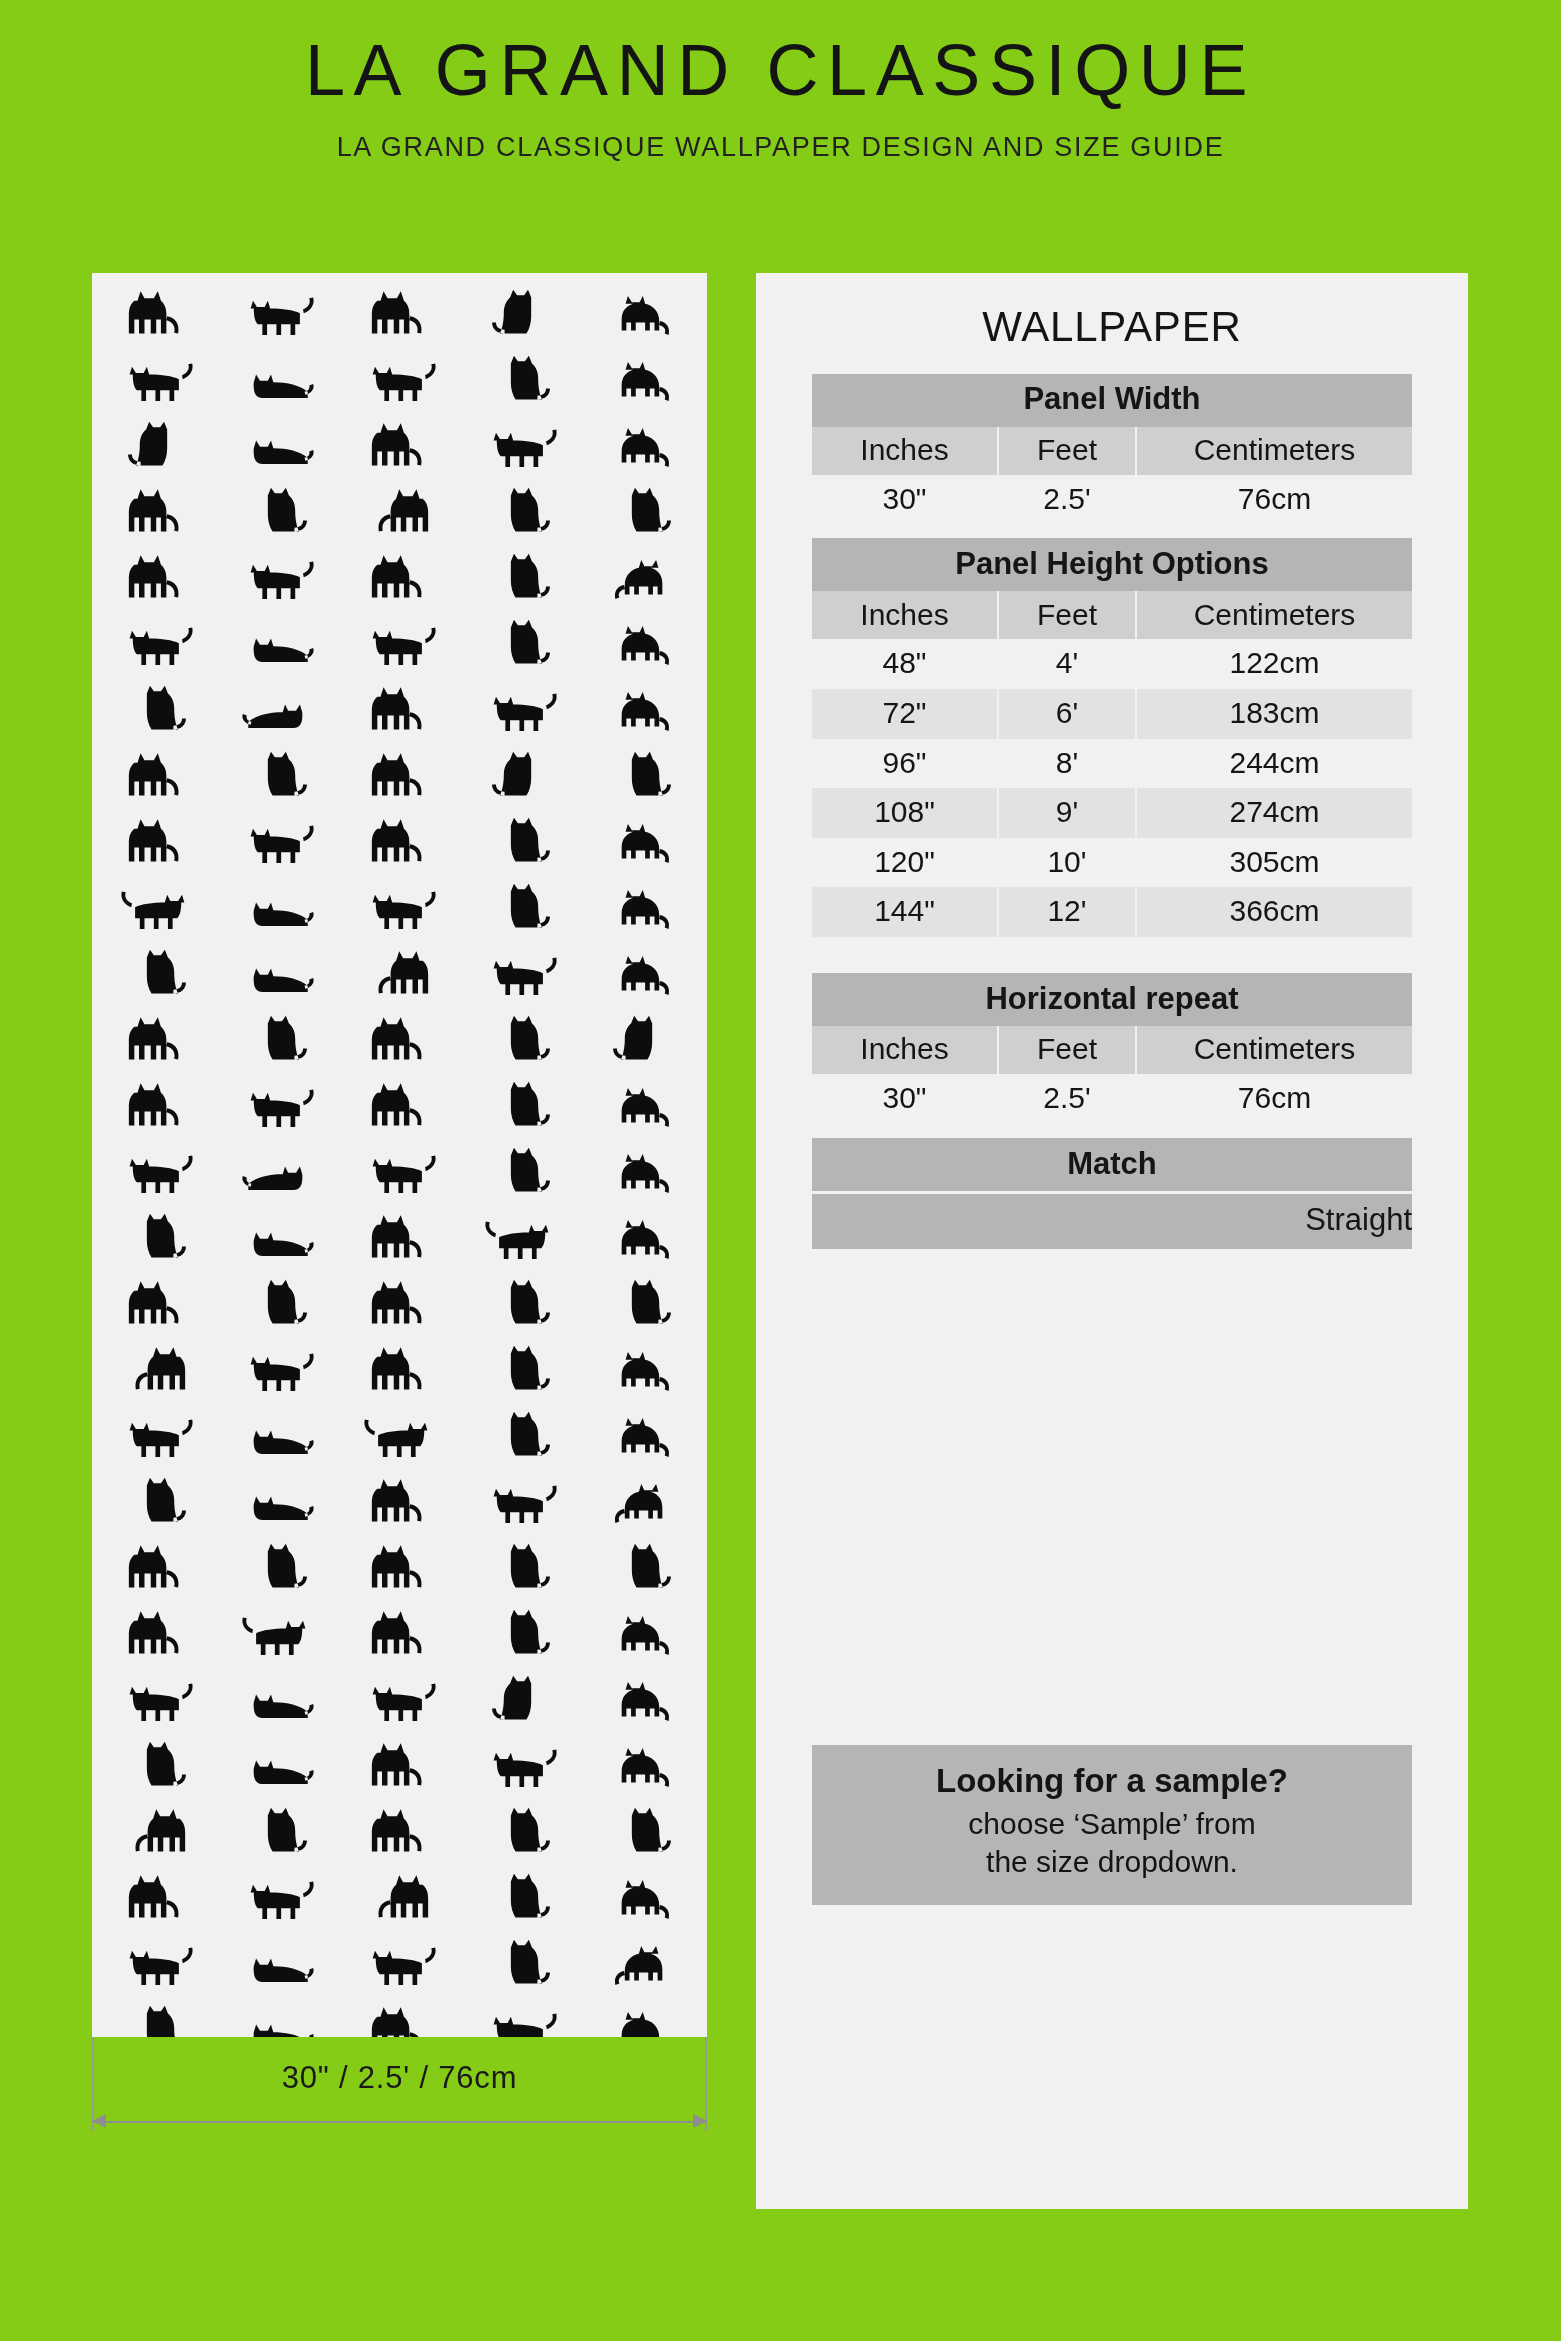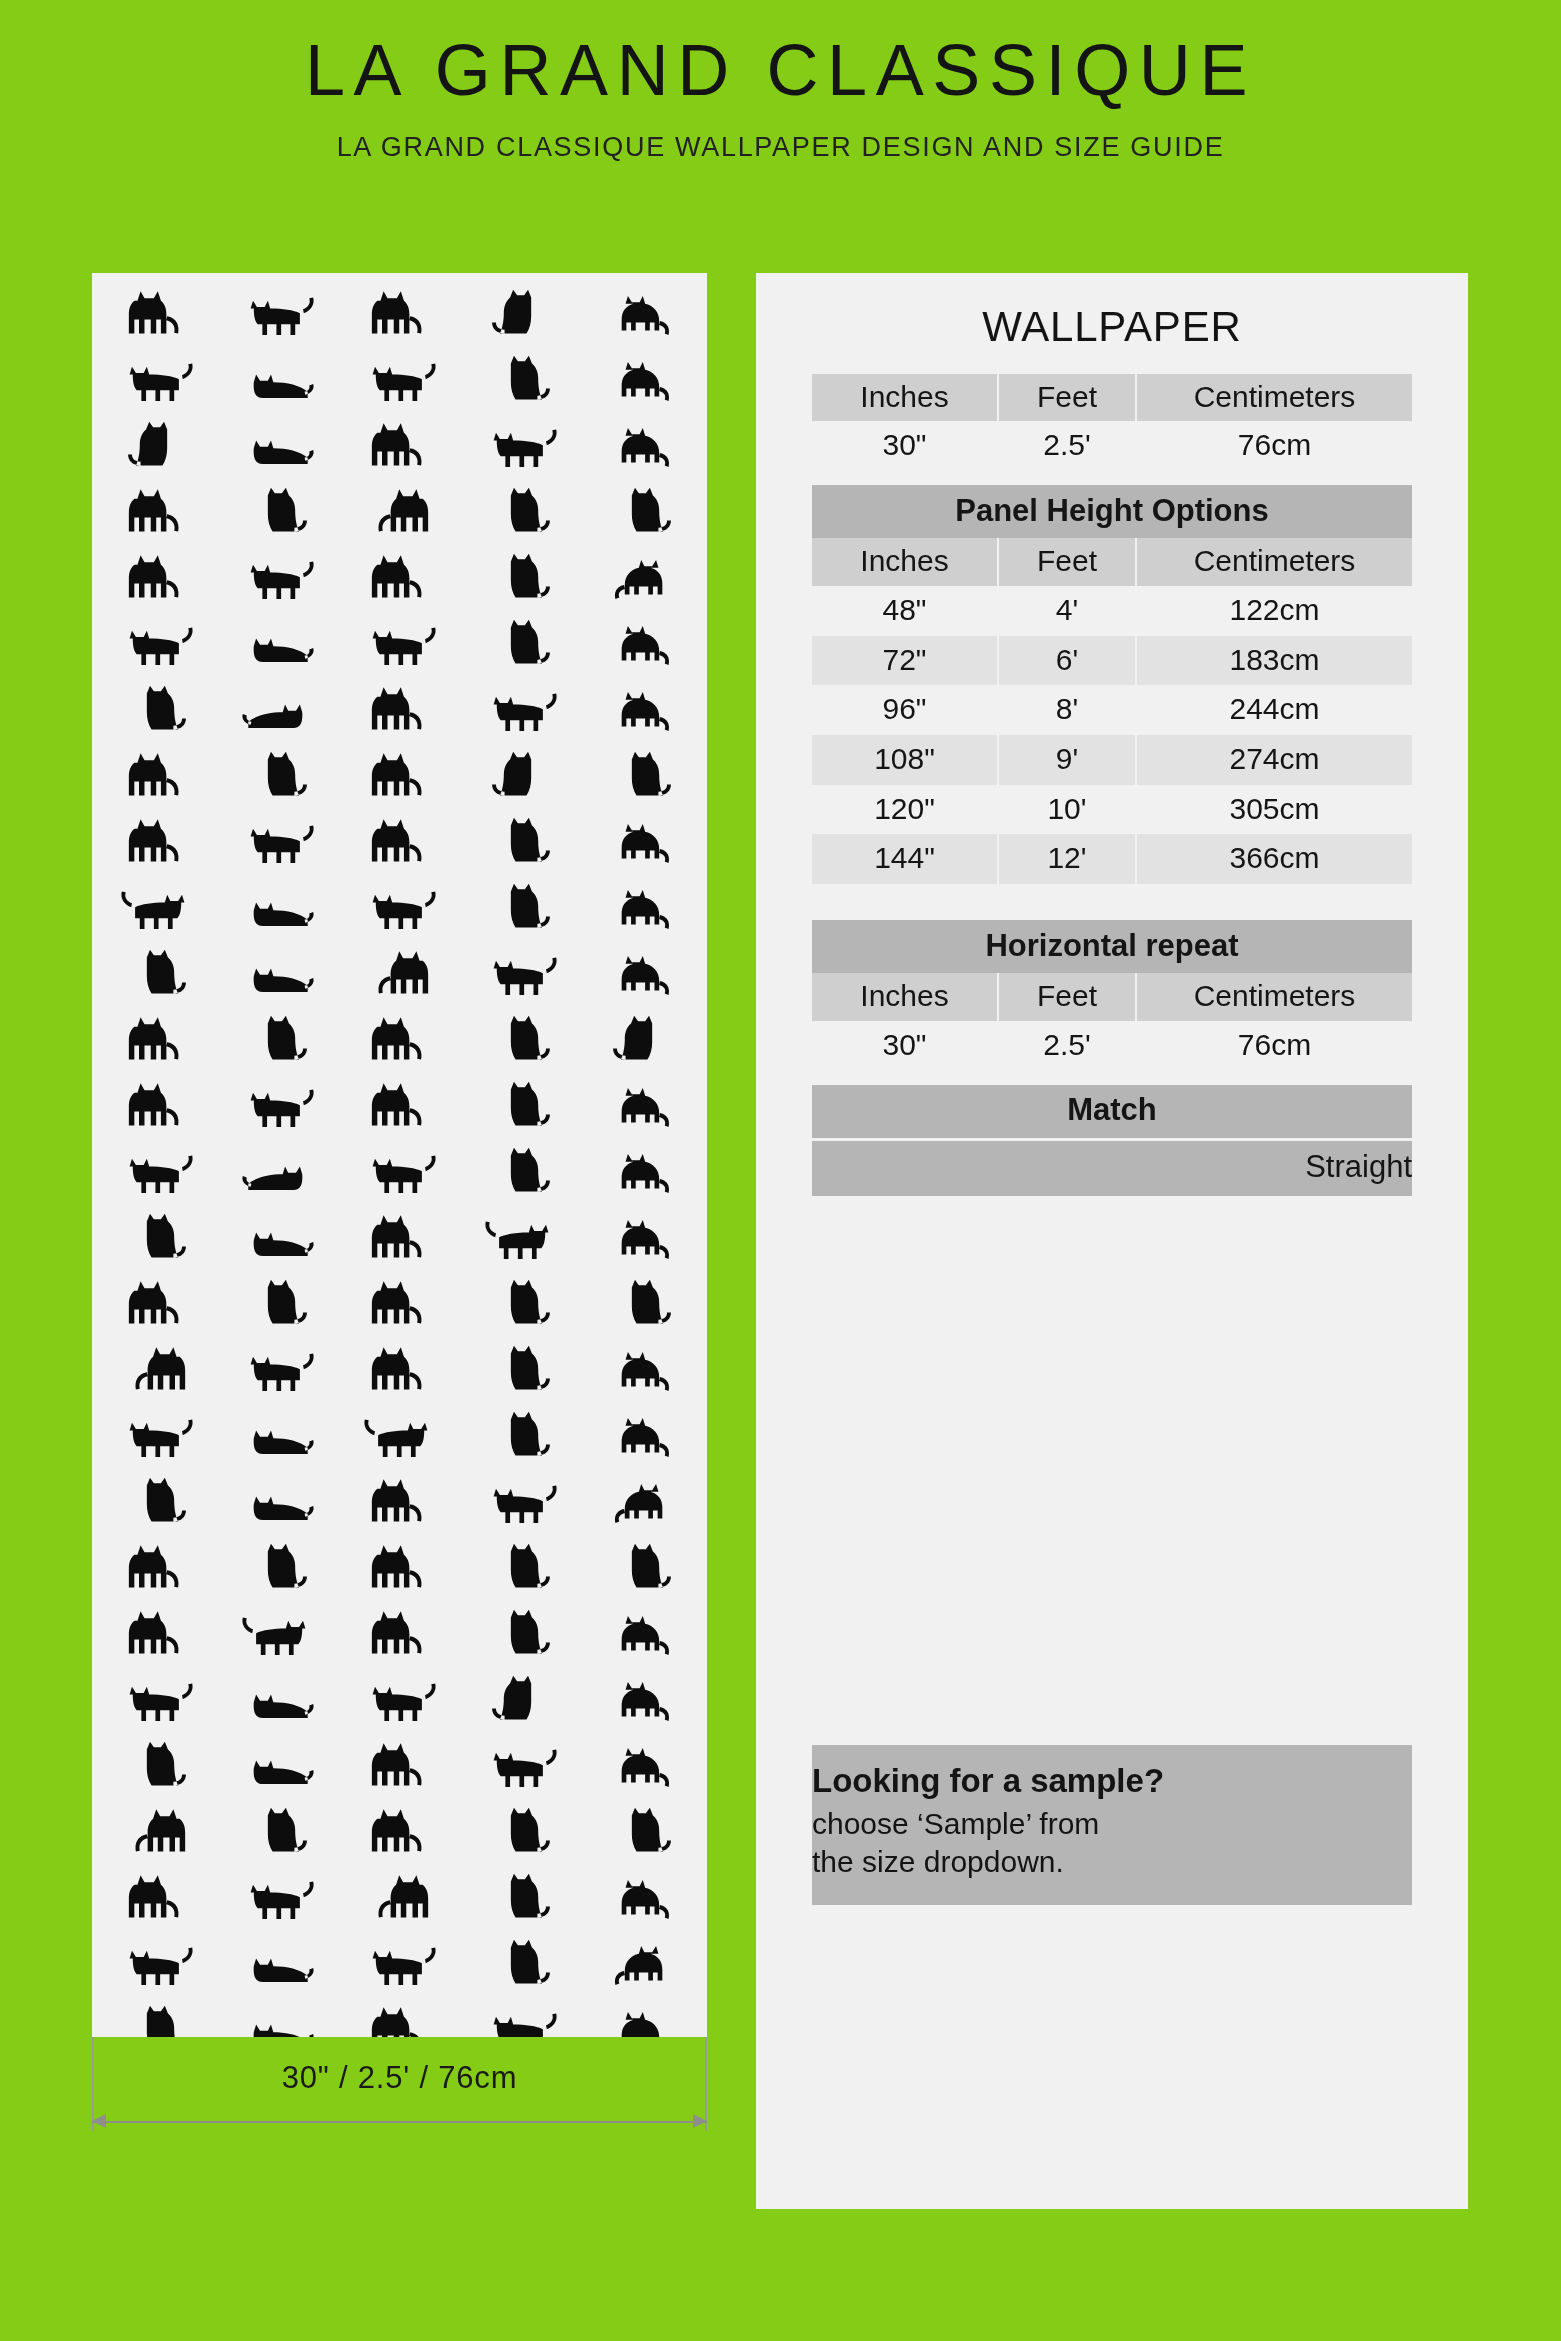--- a/index.html
+++ b/index.html
@@ -201,21 +201,21 @@
   }
 
   
   .sample-box {
     position: absolute;
     left: 56px;
     top: 1472px;
     width: 600px;
     background: #b5b5b5;
     padding: 17px 0 23.4px 0;
-    text-align: left;
+    text-align: center;
   }
   .sample-title {
     font-size: 33px;
     font-weight: bold;
     color: #141414;
     margin-bottom: 4.7px;
   }
   .sample-text {
     font-size: 30px;
     font-weight: 300;
@@ -924,20 +924,21 @@
     </div>
   </div>
 
   <div class="info-panel">
     <div class="panel-heading">
       <div>WALLPAPER</div>
     </div>
 
     <div class="tables">
 
+      <div class="band first">Panel Width</div>
       <table class="dim">
         <colgroup>
             <col class="col-in">
             <col class="col-ft">
             <col class="col-cm">
           </colgroup>
         <tbody>
             <tr>
           <th>Inches</th>
           <th>Feet</th>

